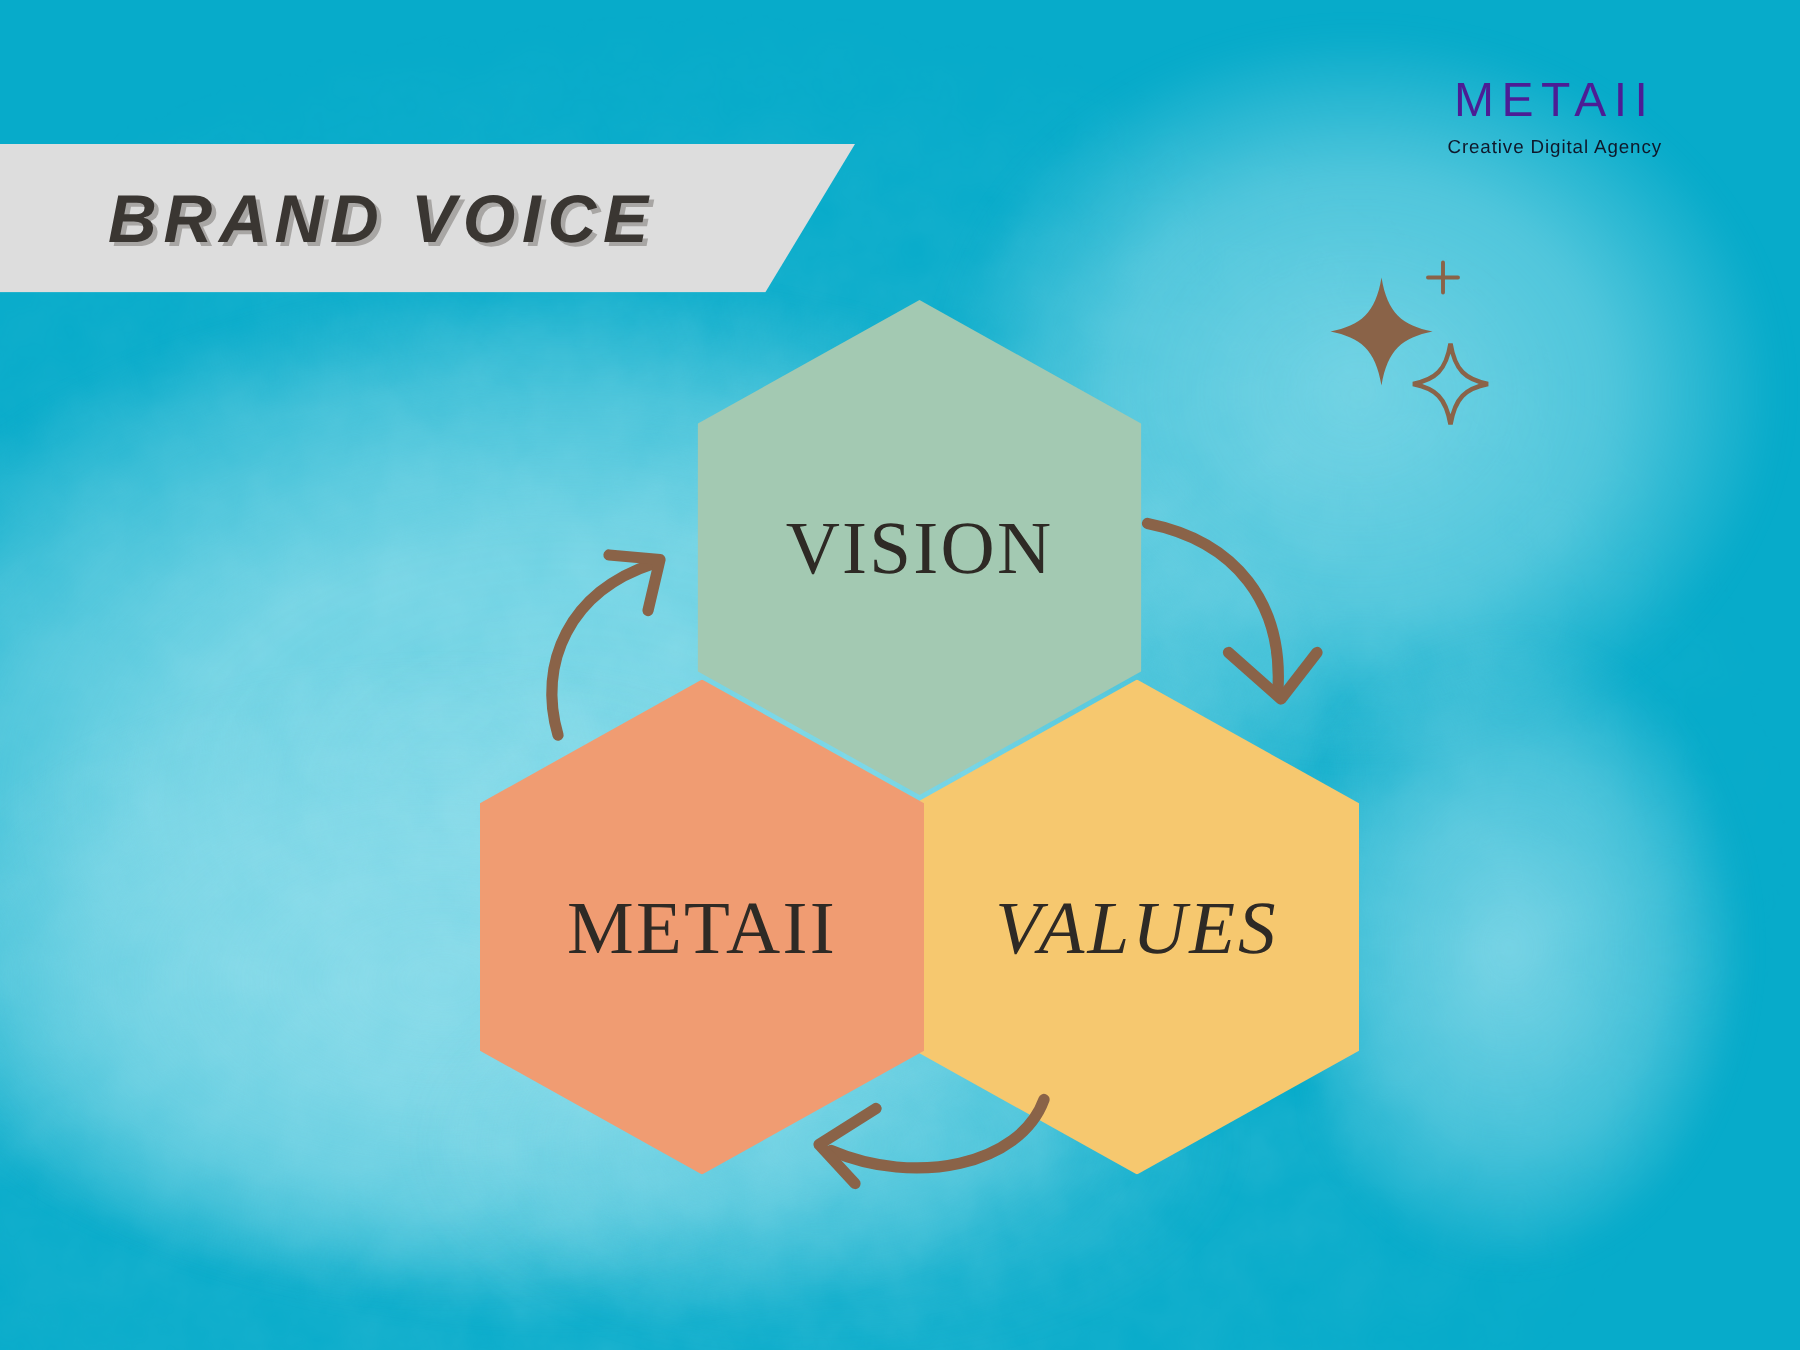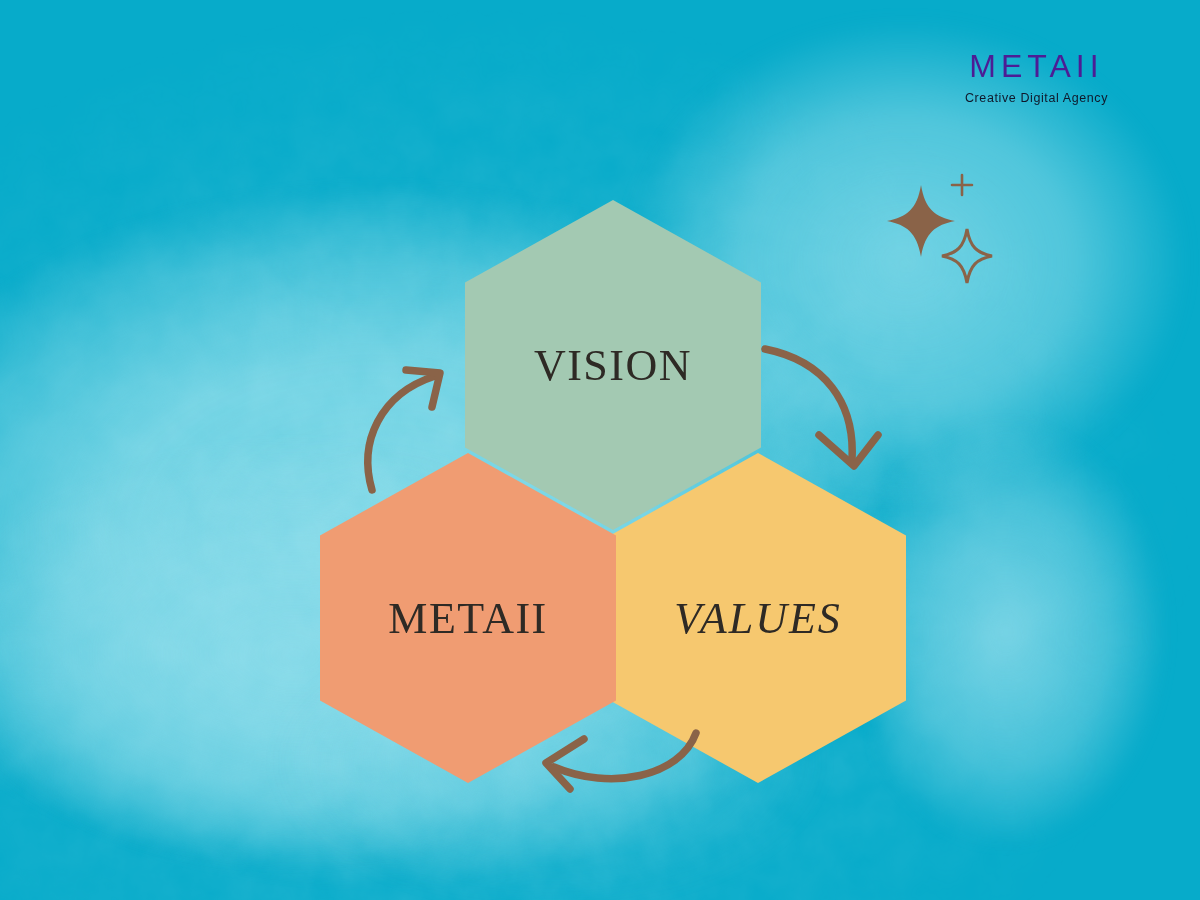--- a/index.html
+++ b/index.html
@@ -124,21 +124,21 @@
   
   .hex {
     position: absolute;
     clip-path: polygon(50% 0%, 100% 25%, 100% 75%, 50% 100%, 0% 75%, 0% 25%);
     display: flex;
     align-items: center;
     justify-content: center;
   }
   .hex-label {
     font-family: "Liberation Serif", serif;
-    font-size: 44px;
+    font-size: 50px;
     font-weight: 400;
     letter-spacing: 1.5px;
     color: #2E2A25;
     white-space: nowrap;
   }
   #hex-vision {
     left: 465px; top: 200px;
     width: 296px; height: 330px;
     background: #A3C9B2;
   }
@@ -186,20 +186,23 @@
         <stop offset="58%" stop-color="#fff" stop-opacity="0.5"></stop>
         <stop offset="100%" stop-color="#fff" stop-opacity="0"></stop>
       </radialGradient>
       <mask id="gm">
           <rect width="1200" height="900" fill="url(#grainMask)"></rect>
         </mask>
     </defs>
     <rect width="1200" height="900" filter="url(#grainFilter)" mask="url(#gm)"></rect>
   </svg>
 
+  <div id="banner">
+    <span id="banner-label">BRAND VOICE</span>
+  </div>
 
   <div id="logo">
     <div id="logo-mark">METAII</div>
     <div id="logo-tagline">Creative Digital Agency</div>
   </div>
 
   <div class="hex" id="hex-vision">
     <span class="hex-label">VISION</span>
   </div>
 

